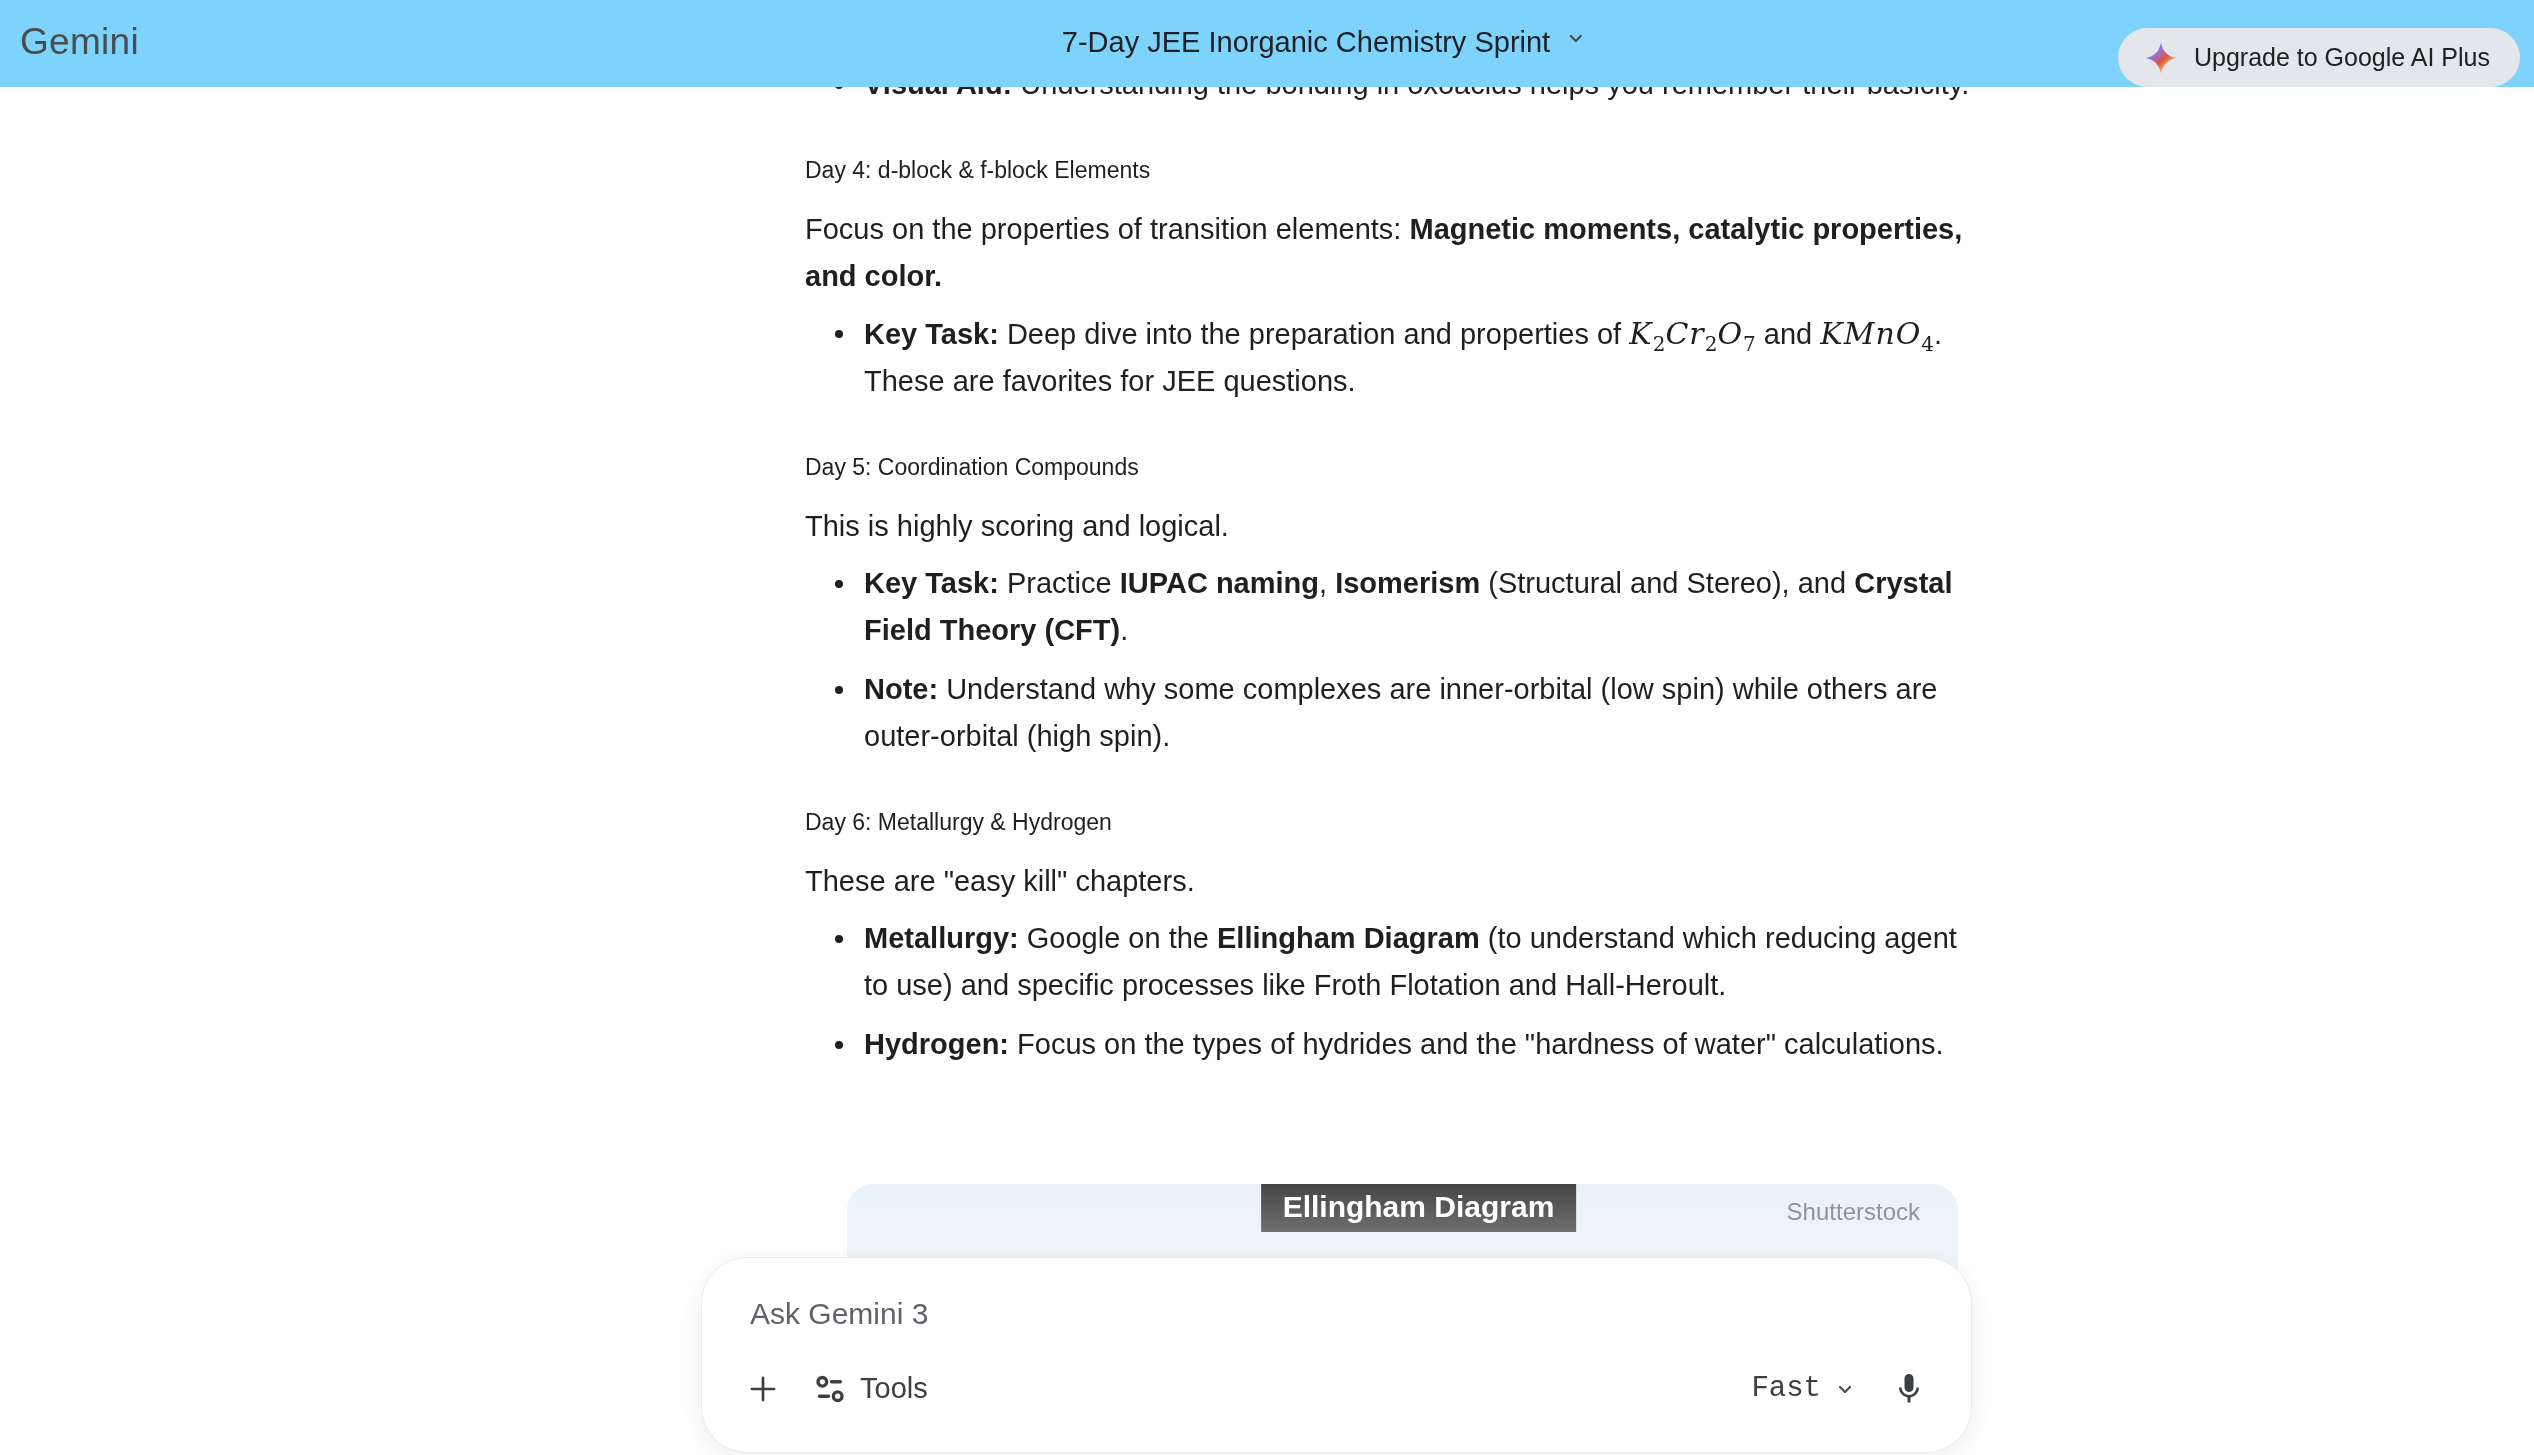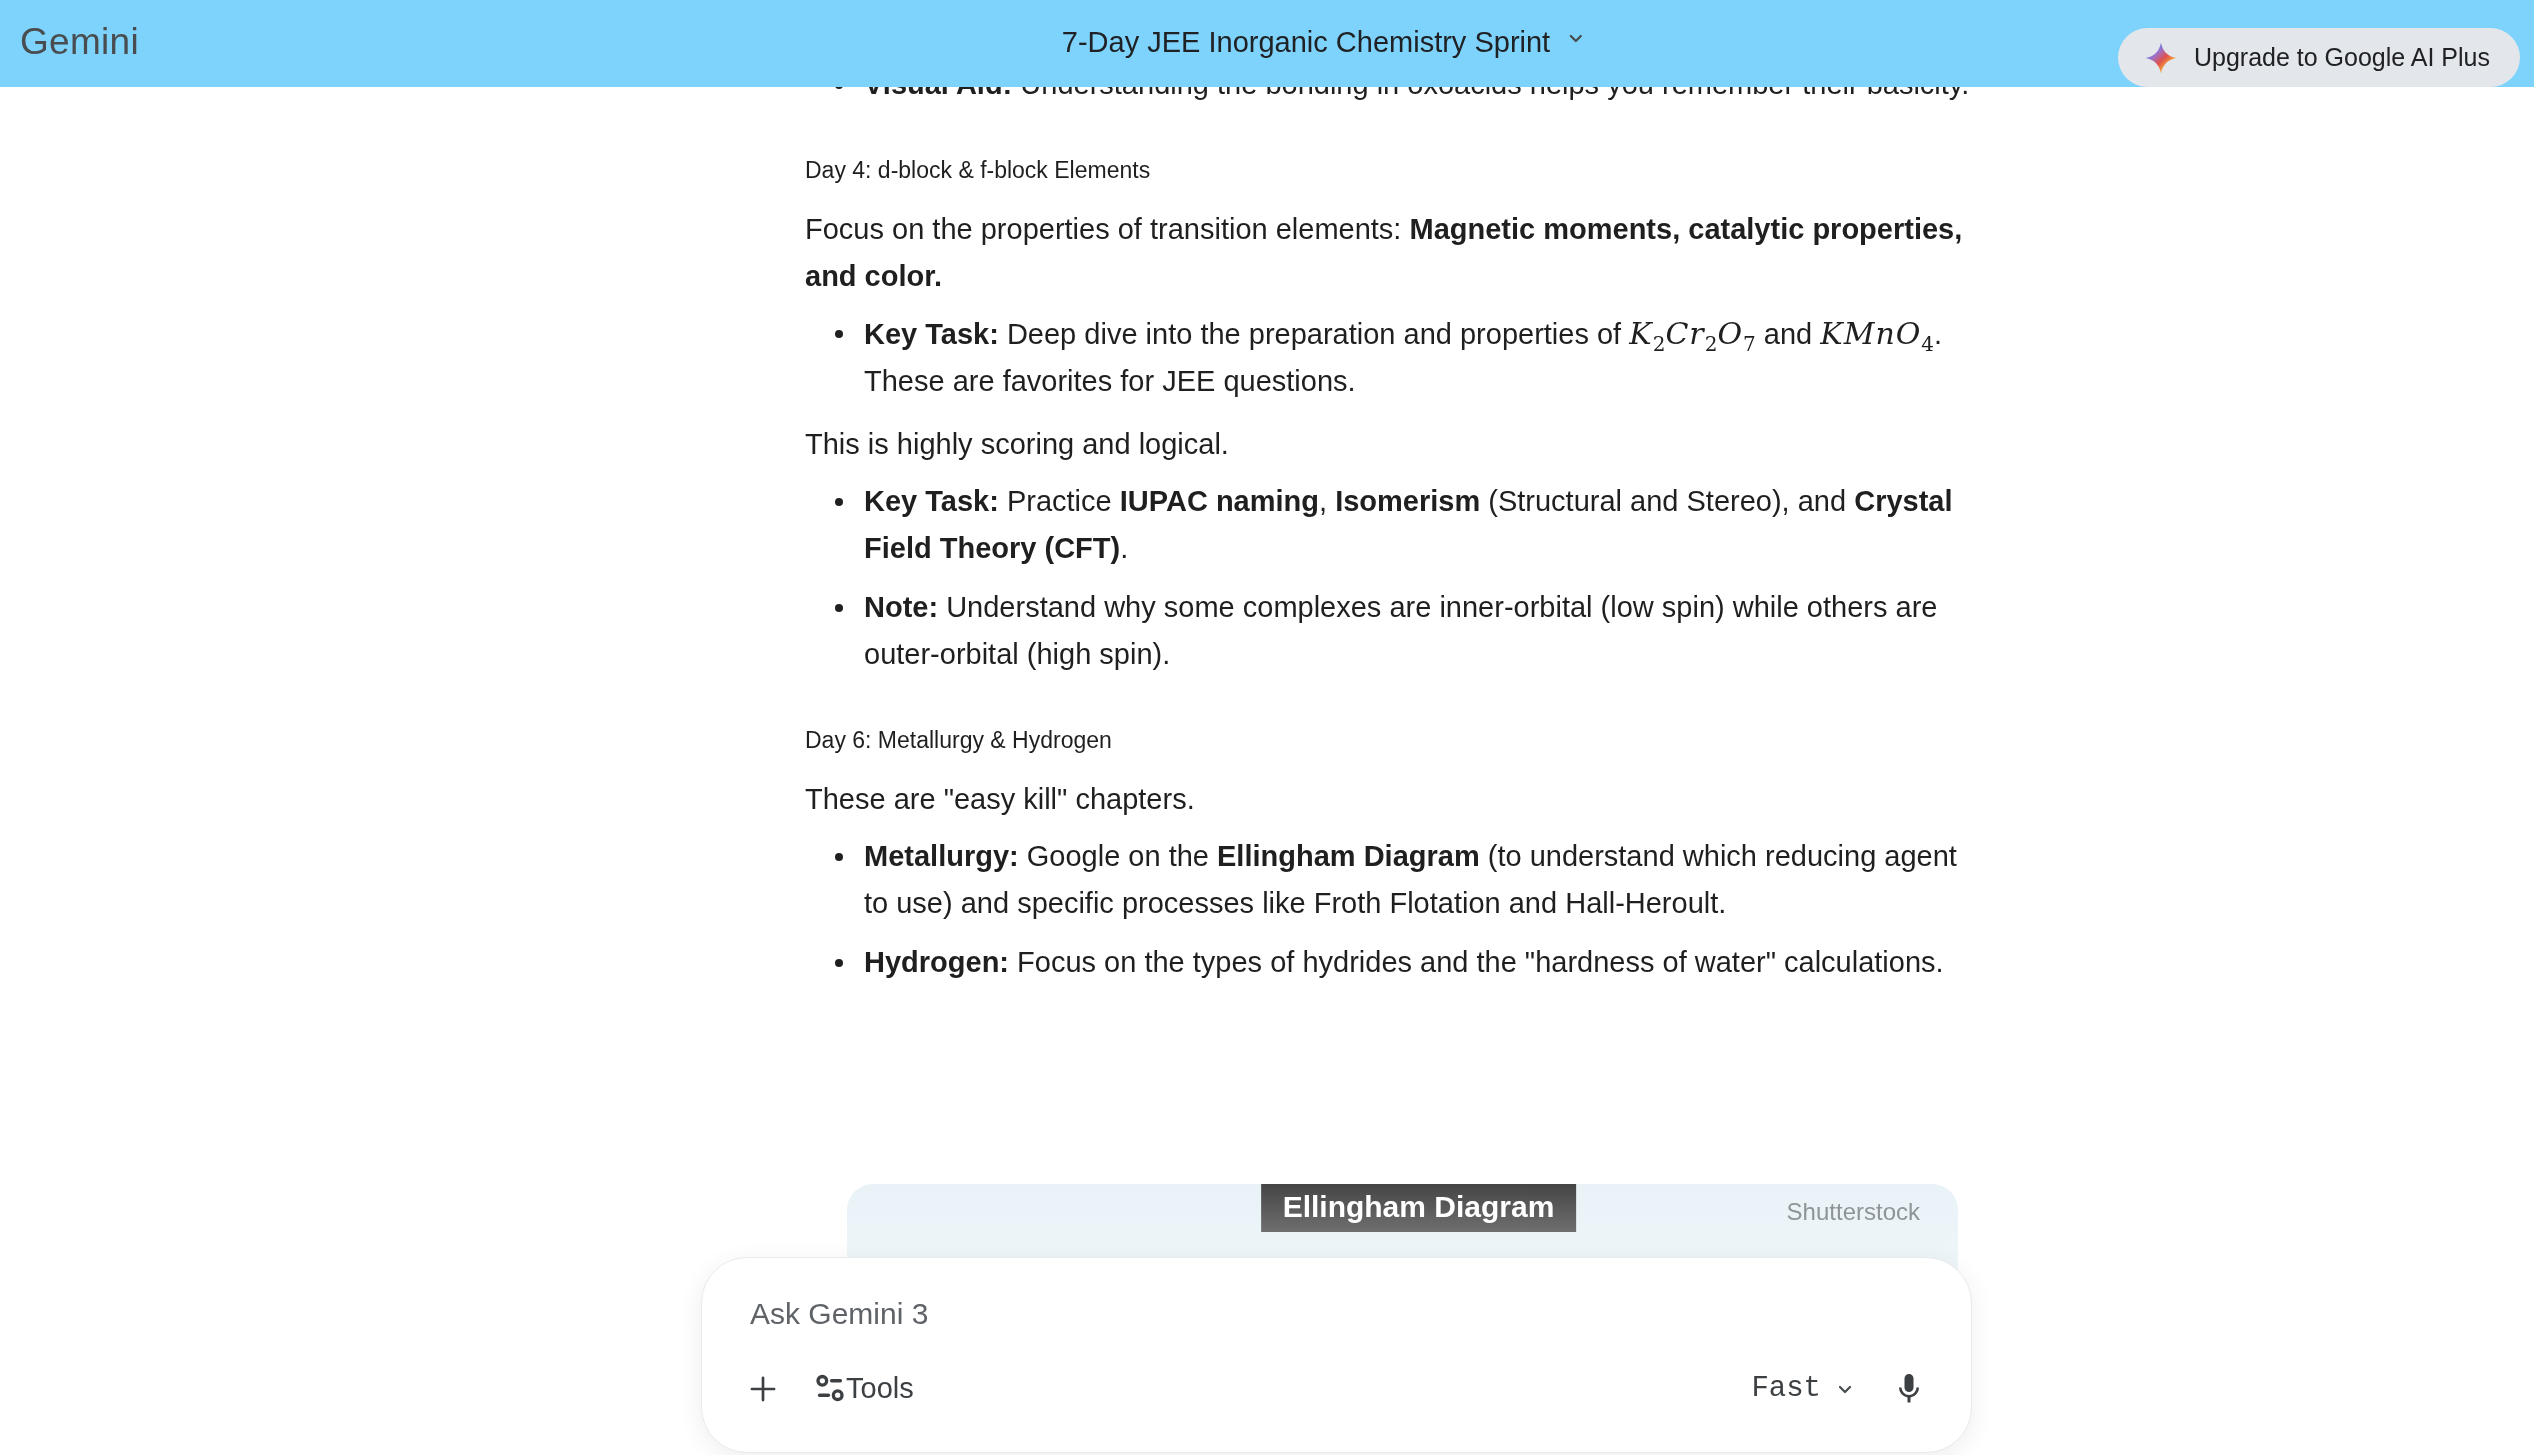--- a/index.html
+++ b/index.html
@@ -48,21 +48,21 @@
     background:#ffffff; border:1px solid #e9eaec; border-radius:46px; z-index:20;
     box-shadow:0 6px 26px rgba(0,0,0,0.07); }
   .composer-input { position:absolute; left:48px; top:32px; width:1168px; height:48px;
     border:none; outline:none; font-family:"Liberation Sans",sans-serif; font-size:30px;
     color:#1f1f1f; background:transparent; }
   .composer-input::placeholder { color:#5f6368; opacity:1; }
   .composer-row { position:absolute; left:0; right:0; bottom:38px; height:51px;
     display:flex; align-items:center; padding:0 44px 0 42px; }
   .icon-btn { display:flex; align-items:center; justify-content:center; cursor:pointer;
     background:none; border:none; padding:0; }
-  .tools-btn { display:flex; margin-left:32px; cursor:pointer;
+  .tools-btn { display:flex; align-items:center; gap:14px; margin-left:32px; cursor:pointer;
     background:none; border:none; padding:0; }
   .tools-label { font-size:29px; color:#3c4043; }
   .spacer { flex:1; }
   .model-btn { display:flex; align-items:center; gap:12px; cursor:pointer; background:none;
     border:none; padding:0; margin-right:34px; }
   .model-label { font-size:29px; color:#3c4043;font-family:Liberation Mono, monospace; }
   .ico { stroke:#3c4043; fill:none; stroke-linecap:round; stroke-linejoin:round; }
 </style>
 </head>
 <body>
@@ -96,20 +96,21 @@
 
 <div class="content" id="blocks">
     <ul>
       <li><span class="b">Visual Aid: </span><span>Understanding the bonding in oxoacids helps you remember their basicity.</span></li>
     </ul>
     <div class="h3">Day 4: d-block &amp; f-block Elements</div>
     <div class="para"><span>Focus on the properties of transition elements: </span><span class="b">Magnetic moments, catalytic properties, and color.</span></div>
     <ul>
       <li><span class="b">Key Task: </span><span>Deep dive into the preparation and properties of </span><span class="math"><i>K</i><sub>2</sub><i>Cr</i><sub>2</sub><i>O</i><sub>7</sub></span><span> and </span><span class="math"><i>KMnO</i><sub>4</sub></span><span>. These are favorites for JEE questions.</span></li>
     </ul>
+    <div class="h3">Day 5: Coordination Compounds</div>
     <div class="para"><span>This is highly scoring and logical.</span></div>
     <ul>
       <li><span class="b">Key Task: </span><span>Practice </span><span class="b">IUPAC naming</span><span>, </span><span class="b">Isomerism</span><span> (Structural and Stereo), and </span><span class="b">Crystal Field Theory (CFT)</span><span>.</span></li>
       <li><span class="b">Note: </span><span>Understand why some complexes are inner-orbital (low spin) while others are outer-orbital (high spin).</span></li>
     </ul>
     <div class="h3">Day 6: Metallurgy &amp; Hydrogen</div>
     <div class="para"><span>These are "easy kill" chapters.</span></div>
     <ul>
       <li><span class="b">Metallurgy: </span><span>Google on the </span><span class="b">Ellingham Diagram</span><span> (to understand which reducing agent to use) and specific processes like Froth Flotation and Hall-Heroult.</span></li>
       <li><span class="b">Hydrogen: </span><span>Focus on the types of hydrides and the "hardness of water" calculations.</span></li>

